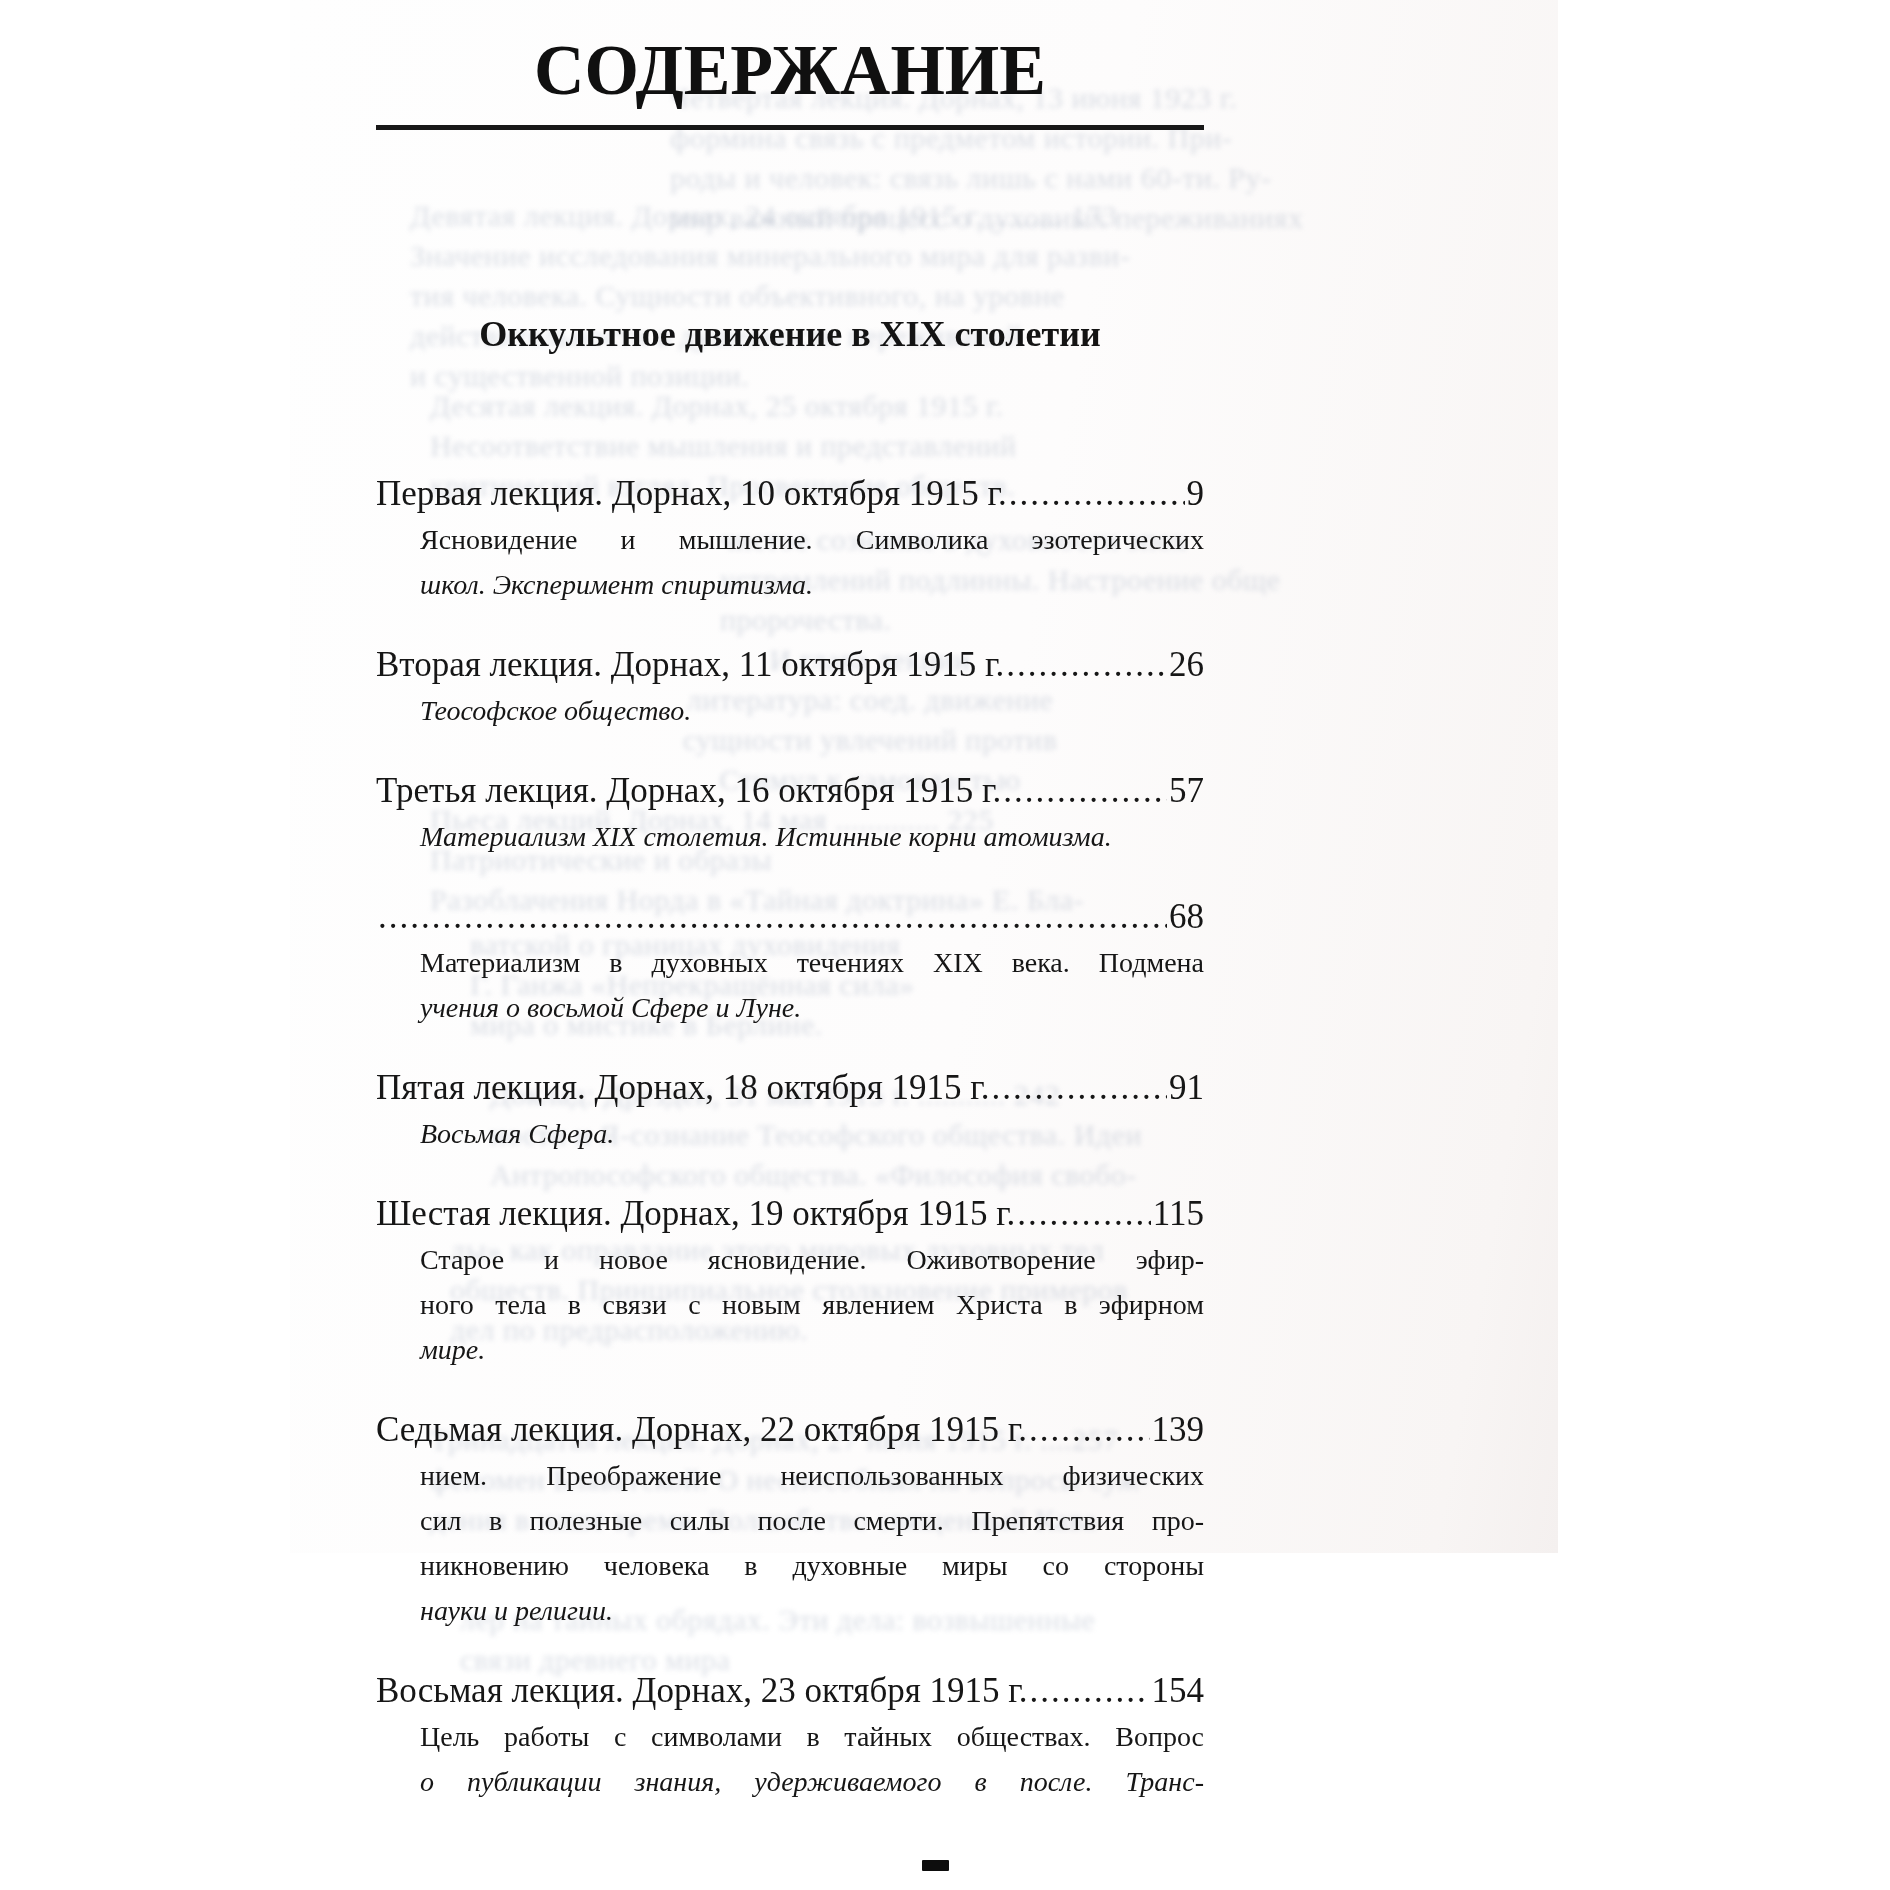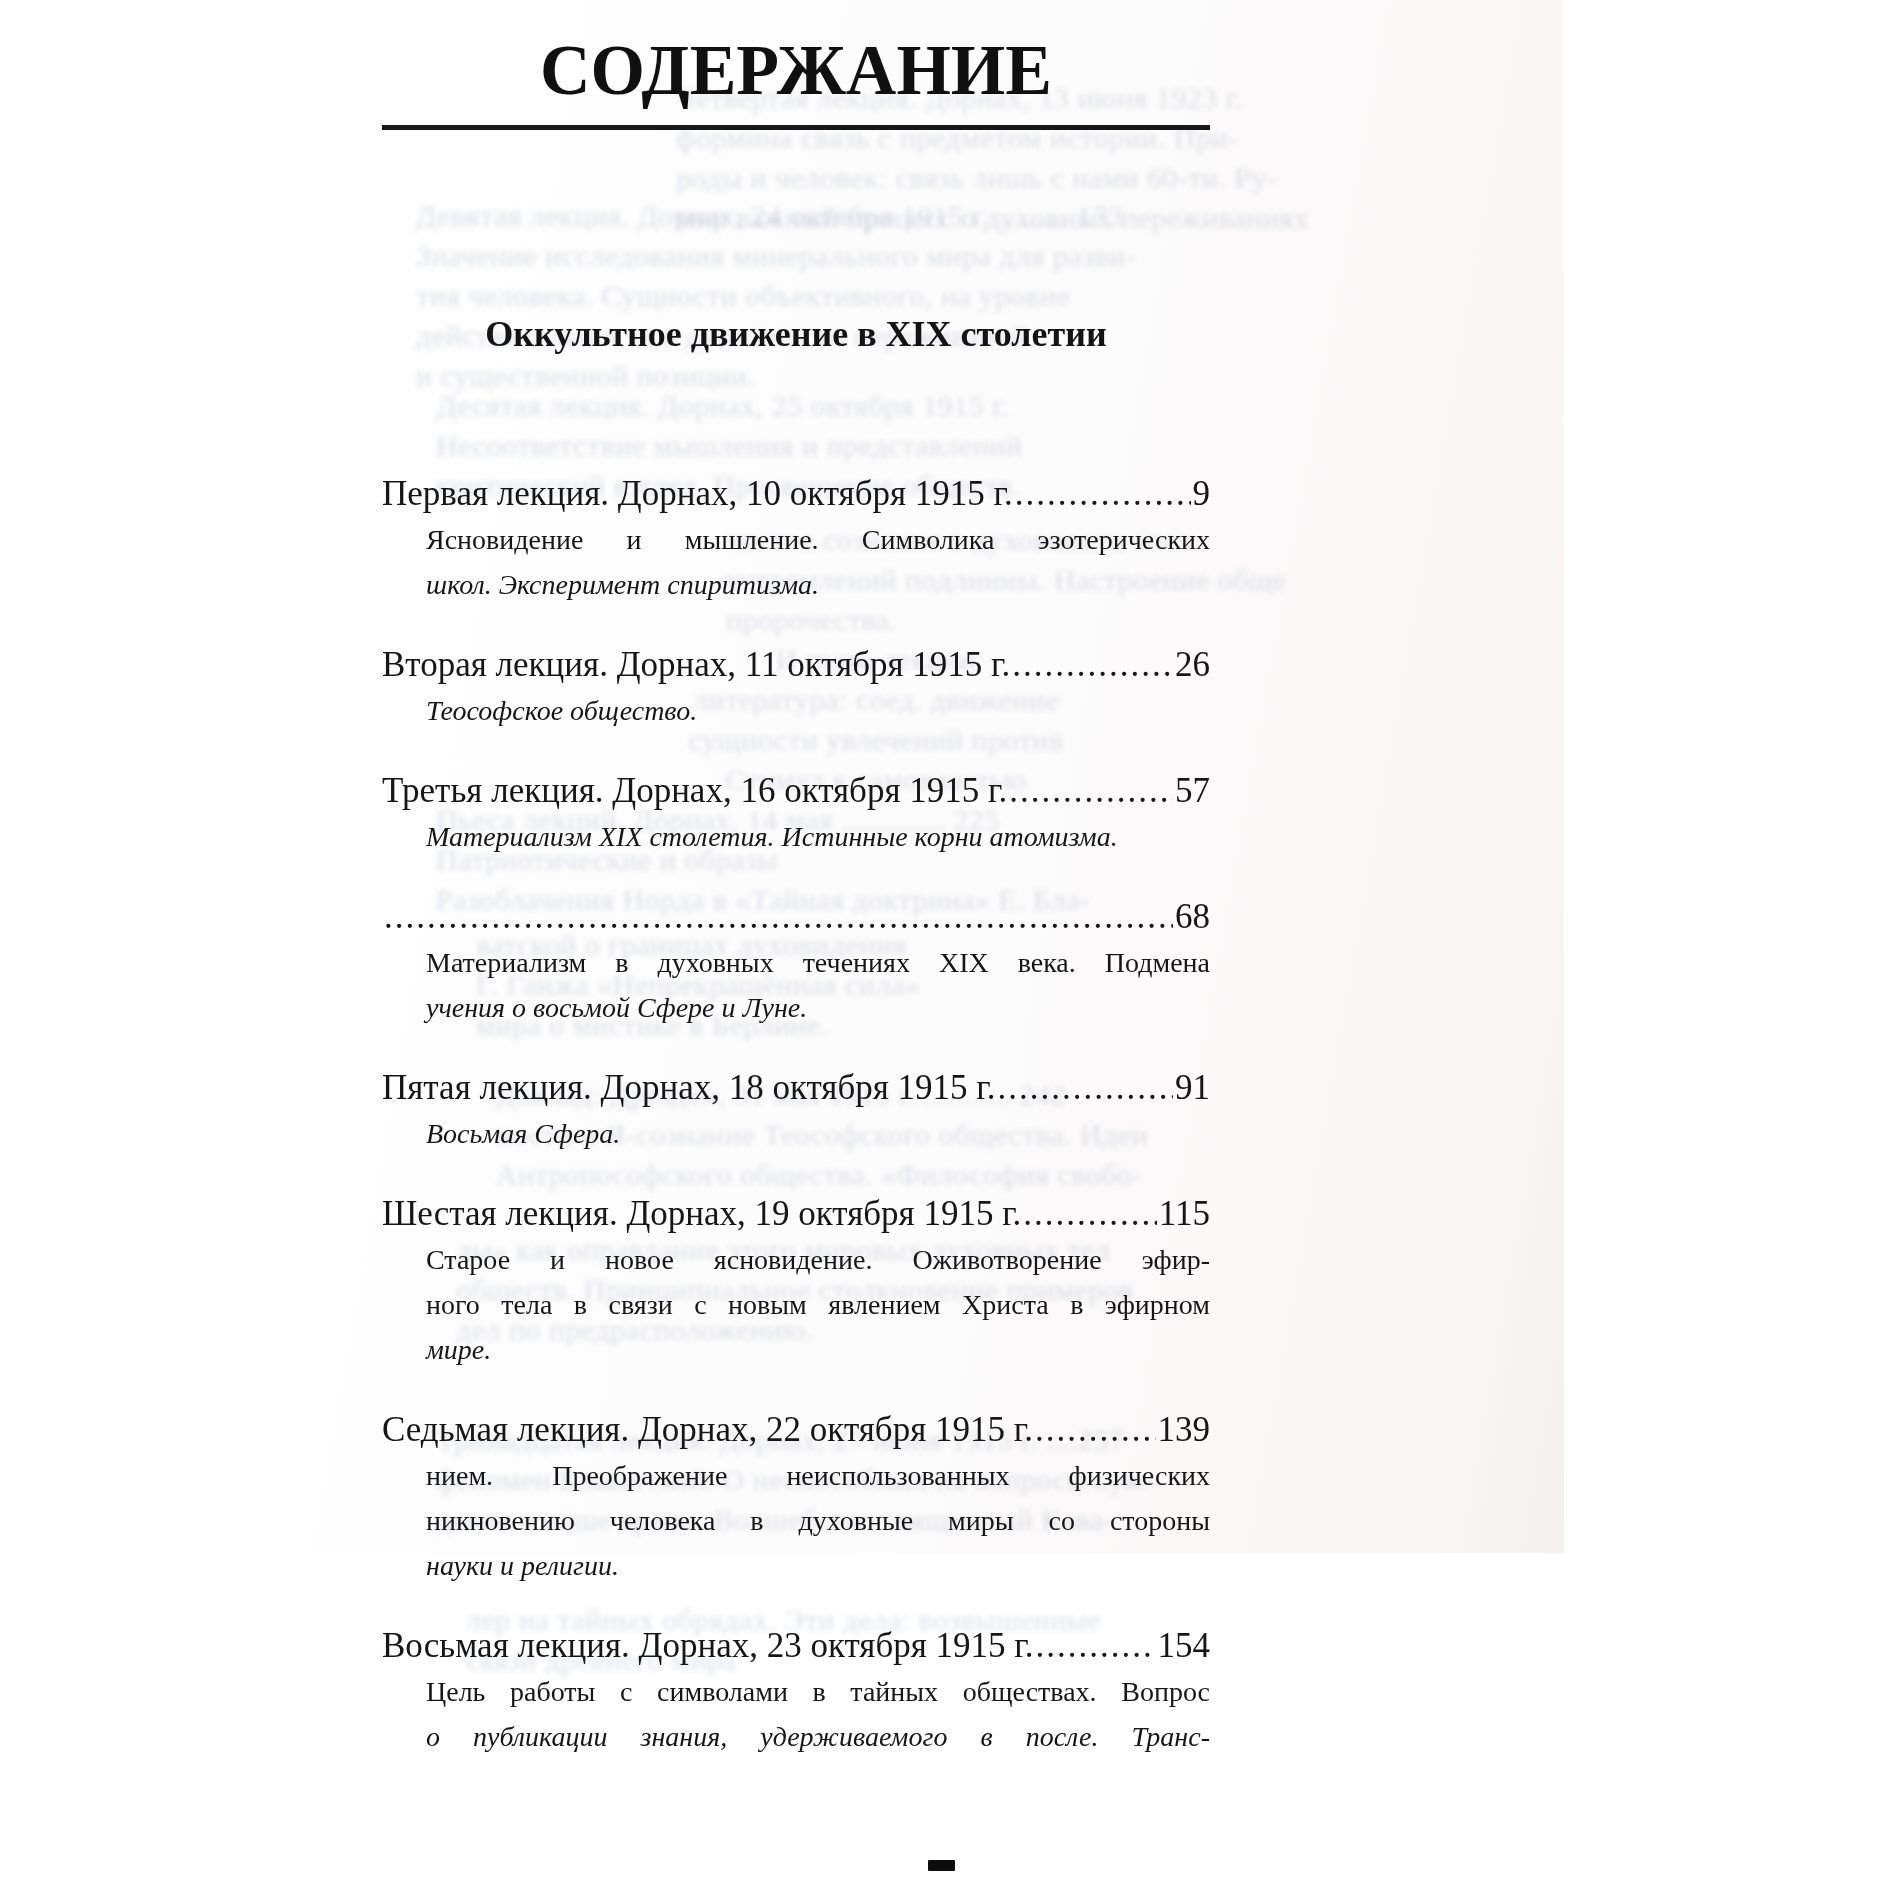--- a/index.html
+++ b/index.html
@@ -4,21 +4,21 @@
 <style>
   html,body{margin:0;padding:0;}
   body{
     width:1890px;height:1890px;position:relative;overflow:hidden;
     background:#ffffff;
     font-family:"Liberation Serif","DejaVu Serif",serif;
     color:#161616;
   }
   
   .page{
-    position:absolute;left:296px;top:0;width:1268px;height:1553px;
+    position:absolute;left:290px;top:0;width:1268px;height:1553px;
     background:linear-gradient(100deg,#fefefe 0%,#fdfcfc 55%,#f8f5f4 92%,#f4f0ef 100%);
   }
   
   .bt{
     position:absolute;color:#97a2b6;opacity:.34;filter:blur(2.6px);
     font-size:30px;line-height:40px;letter-spacing:.5px;font-weight:500;
     pointer-events:none;white-space:nowrap;overflow:hidden;
   }
   .bt.center{text-align:center;}
   .content{position:absolute;left:86px;top:0;width:828px;}
@@ -189,20 +189,21 @@
       </div>
 
       <div class="entry">
         <div class="entry-head">
           <span class="entry-title">Седьмая лекция. Дорнах, 22 октября 1915 г.</span>
           <span class="leader">................................................................................</span>
           <span class="entry-page">139</span>
         </div>
         <div class="entry-desc">
             <div>нием. Преображение неиспользованных физических</div>
+            <div>сил в полезные силы после смерти. Препятствия про-</div>
             <div>никновению человека в духовные миры со стороны</div>
             <div>науки и религии.</div>
           </div>
       </div>
 
       <div class="entry">
         <div class="entry-head">
           <span class="entry-title">Восьмая лекция. Дорнах, 23 октября 1915 г.</span>
           <span class="leader">................................................................................</span>
           <span class="entry-page">154</span>

